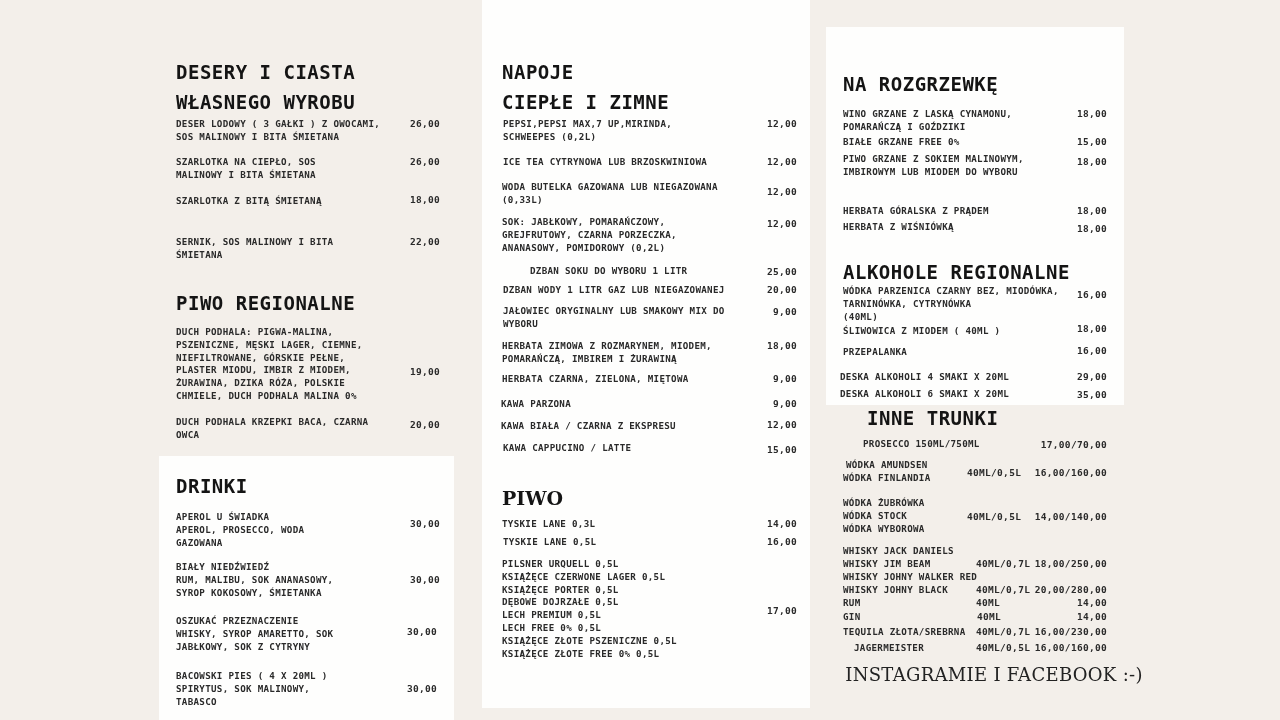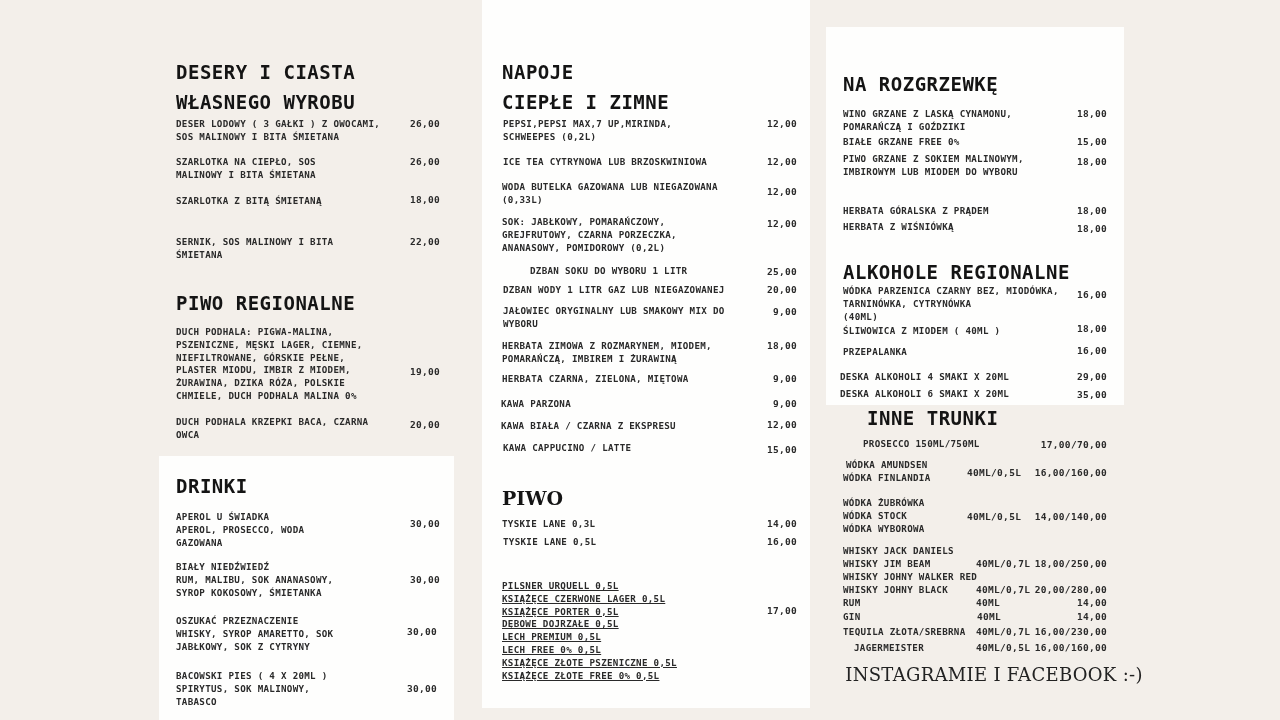--- a/index.html
+++ b/index.html
@@ -125,21 +125,21 @@
   <div class="item" style="left:503px;top:442px;"><span>KAWA CAPPUCINO / LATTE</span></div>
   <div class="price" style="right:483px;top:444px;">15,00</div>
 </div>
 
 <div>
   <div class="h1-serif" style="left:502px;top:487px;">PIWO</div>
   <div class="item" style="left:502px;top:518px;"><span>TYSKIE LANE 0,3L</span></div>
   <div class="price" style="right:483px;top:518px;">14,00</div>
   <div class="item" style="left:503px;top:536px;"><span>TYSKIE LANE 0,5L</span></div>
   <div class="price" style="right:483px;top:536px;">16,00</div>
-  <div class="item" style="left:502px;top:580px;text-decoration:underline;"><span>PILSNER URQUELL 0,5L</span><span>KSIĄŻĘCE CZERWONE LAGER 0,5L</span><span>KSIĄŻĘCE PORTER 0,5L</span><span>DĘBOWE DOJRZAŁE 0,5L</span><span>LECH PREMIUM 0,5L</span><span>LECH FREE 0% 0,5L</span><span>KSIĄŻĘCE ZŁOTE PSZENICZNE 0,5L</span><span>KSIĄŻĘCE ZŁOTE FREE 0% 0,5L</span></div>
+  <div class="item" style="left:502px;top:558px;"><span>PILSNER URQUELL 0,5L</span><span>KSIĄŻĘCE CZERWONE LAGER 0,5L</span><span>KSIĄŻĘCE PORTER 0,5L</span><span>DĘBOWE DOJRZAŁE 0,5L</span><span>LECH PREMIUM 0,5L</span><span>LECH FREE 0% 0,5L</span><span>KSIĄŻĘCE ZŁOTE PSZENICZNE 0,5L</span><span>KSIĄŻĘCE ZŁOTE FREE 0% 0,5L</span></div>
   <div class="price" style="right:483px;top:605px;">17,00</div>
 </div>
 
 <div>
   <div class="h1" style="left:843px;top:69px;">NA ROZGRZEWKĘ</div>
   <div class="item" style="left:843px;top:108px;"><span>WINO GRZANE Z LASKĄ CYNAMONU,</span><span>POMARAŃCZĄ I GOŹDZIKI</span></div>
   <div class="price" style="right:173px;top:108px;">18,00</div>
   <div class="item" style="left:843px;top:136px;"><span>BIAŁE GRZANE FREE 0%</span></div>
   <div class="price" style="right:173px;top:136px;">15,00</div>
   <div class="item" style="left:843px;top:153px;"><span>PIWO GRZANE Z SOKIEM MALINOWYM,</span><span>IMBIROWYM LUB MIODEM DO WYBORU</span></div>

